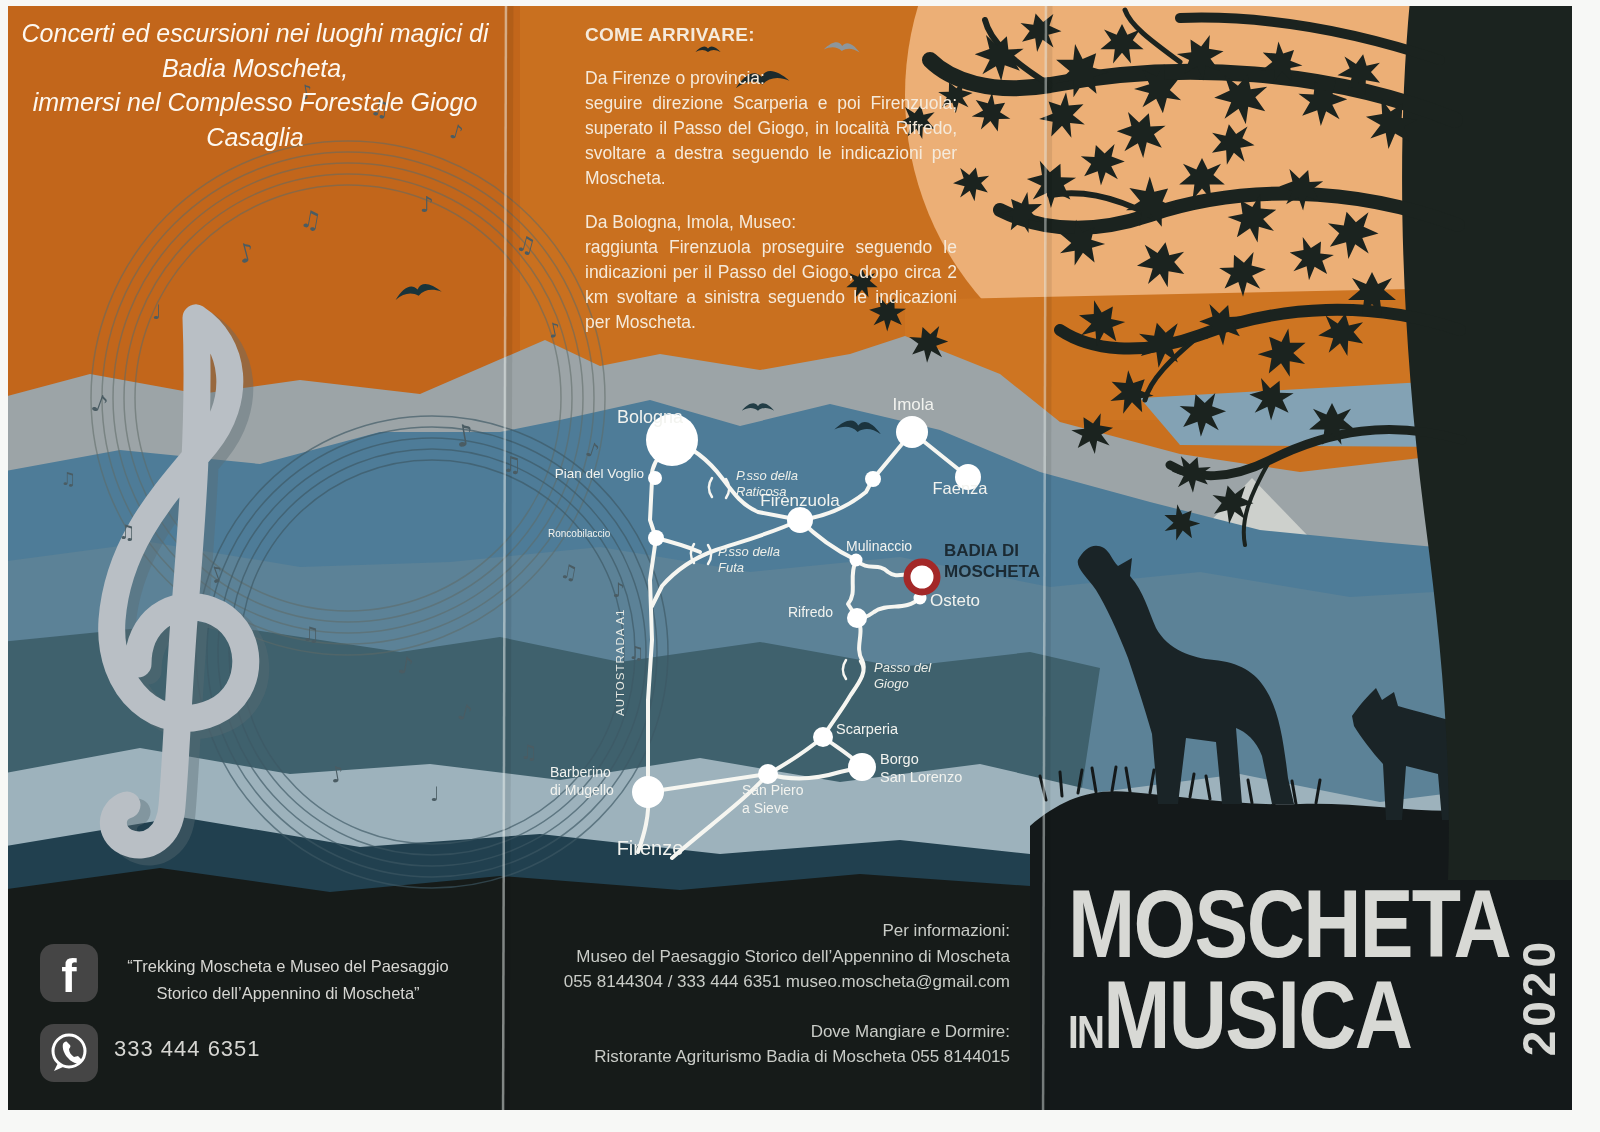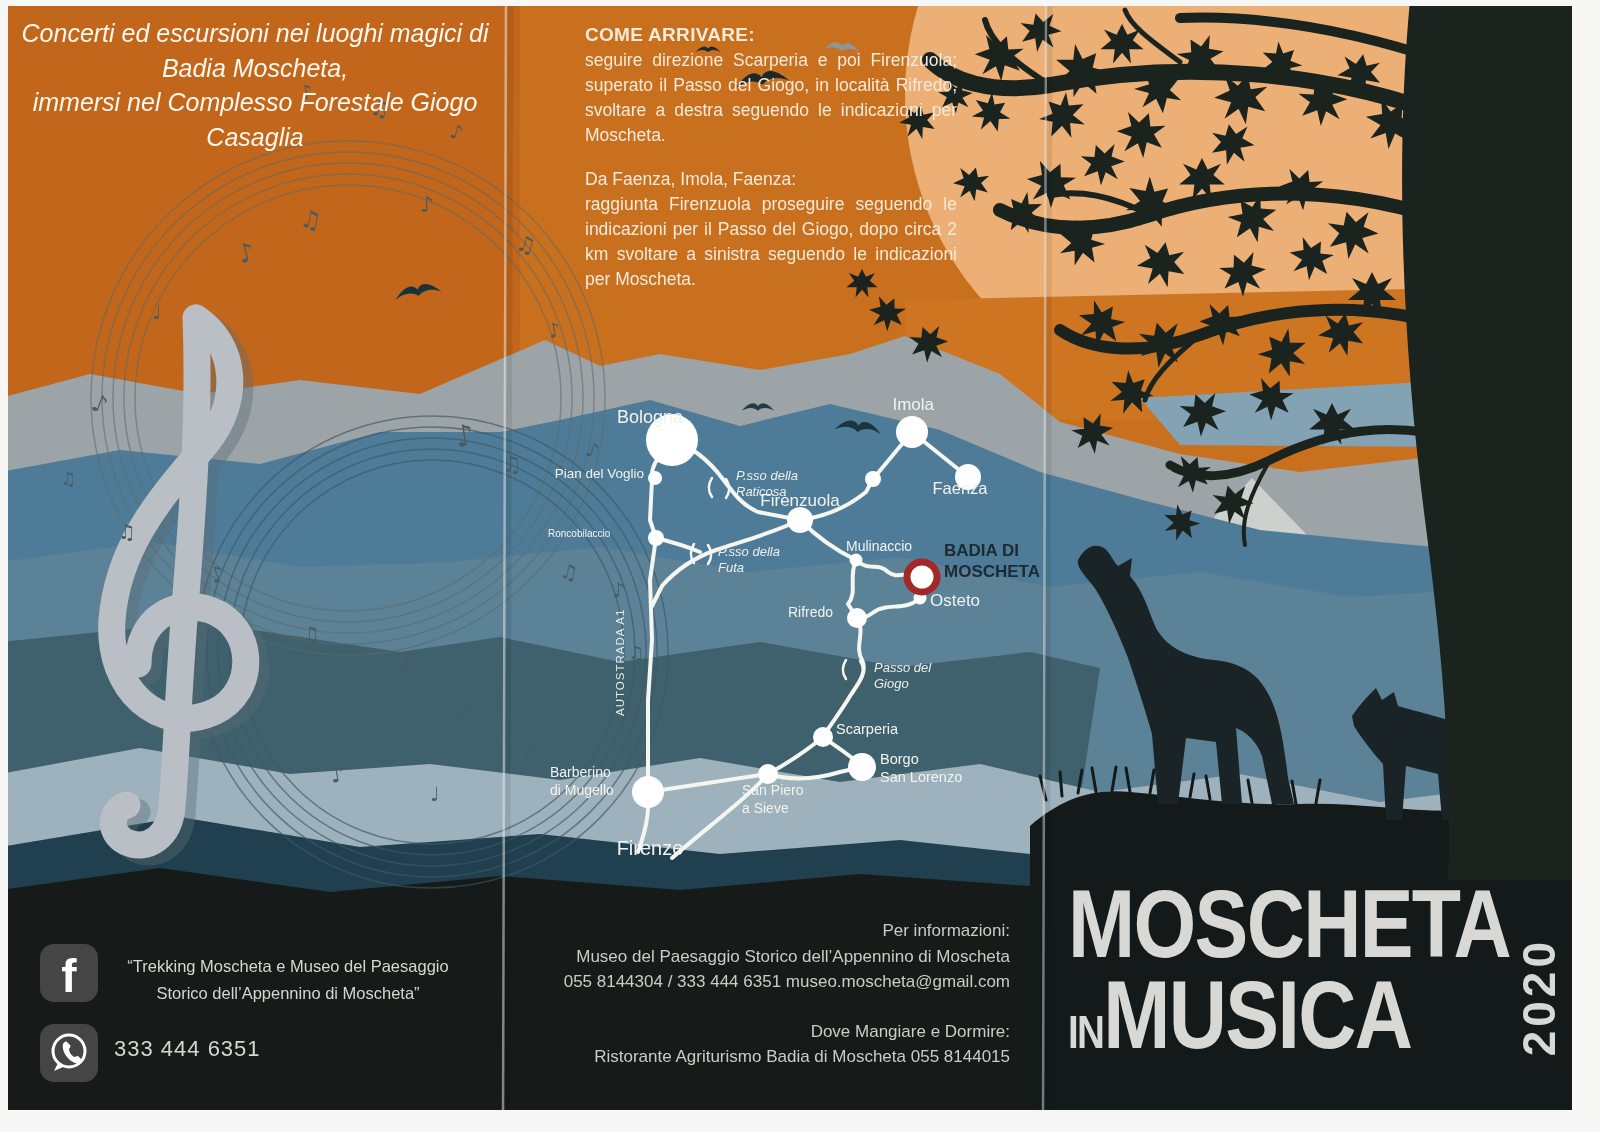--- a/index.html
+++ b/index.html
@@ -279,22 +279,23 @@
 <span class="note" style="left:300px;top:80px;font-size:20px;transform:rotate(-10deg)">♪</span>
 <span class="note" style="left:450px;top:120px;font-size:20px;transform:rotate(15deg)">♪</span>
 
 <div class="txt headline">Concerti ed escursioni nei luoghi magici di
 Badia Moscheta,
 immersi nel Complesso Forestale Giogo
 Casaglia</div>
 
 <div class="txt dir">
   <div class="dtitle">COME ARRIVARE:</div>
+  <div class="dhead">Da Firenze o provincia:</div>
   <div class="dbody">seguire direzione Scarperia e poi Firenzuola; superato il Passo del Giogo, in località Rifredo, svoltare a destra seguendo le indicazioni per Moscheta.</div>
-  <div class="dhead">Da Faenza, Imola, Faenza:</div>
+  <div class="dhead">Da Bologna, Imola, Museo:</div>
   <div class="dbody">raggiunta Firenzuola proseguire seguendo le indicazioni per il Passo del Giogo, dopo circa 2 km svoltare a sinistra seguendo le indicazioni per Moscheta.</div>
 </div>
 
 <div class="mlabel" style="left:600px;top:406px;width:100px;text-align:center;font-size:18px">Bologna</div>
 <div class="mlabel" style="left:862px;top:394px;width:72px;text-align:right;font-size:17px">Imola</div>
 <div class="mlabel" style="left:922px;top:478px;width:76px;text-align:center;font-size:16.5px">Faenza</div>
 <div class="mlabel" style="left:548px;top:466px;width:96px;text-align:right;font-size:13.5px">Pian del Voglio</div>
 <div class="mlabel" style="left:548px;top:528px;width:96px;text-align:left;font-size:10px">Roncobilaccio</div>
 <div class="mlabel ital" style="left:736px;top:468px;width:86px;font-size:13px">P.sso della
 Raticosa</div>

